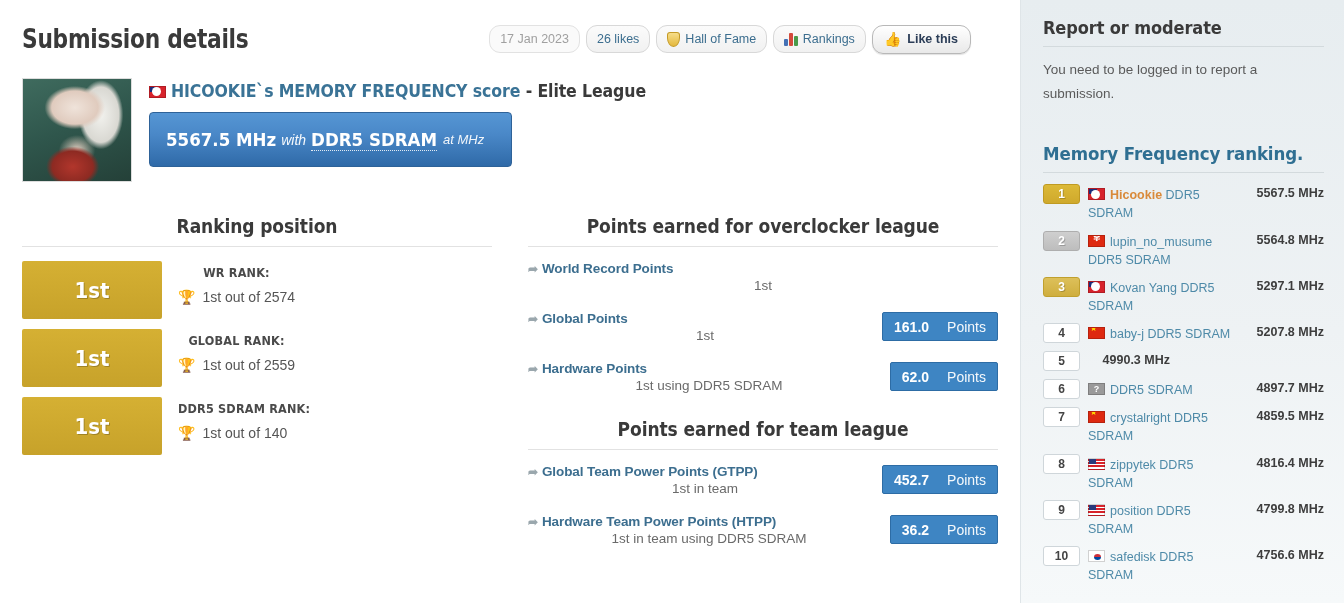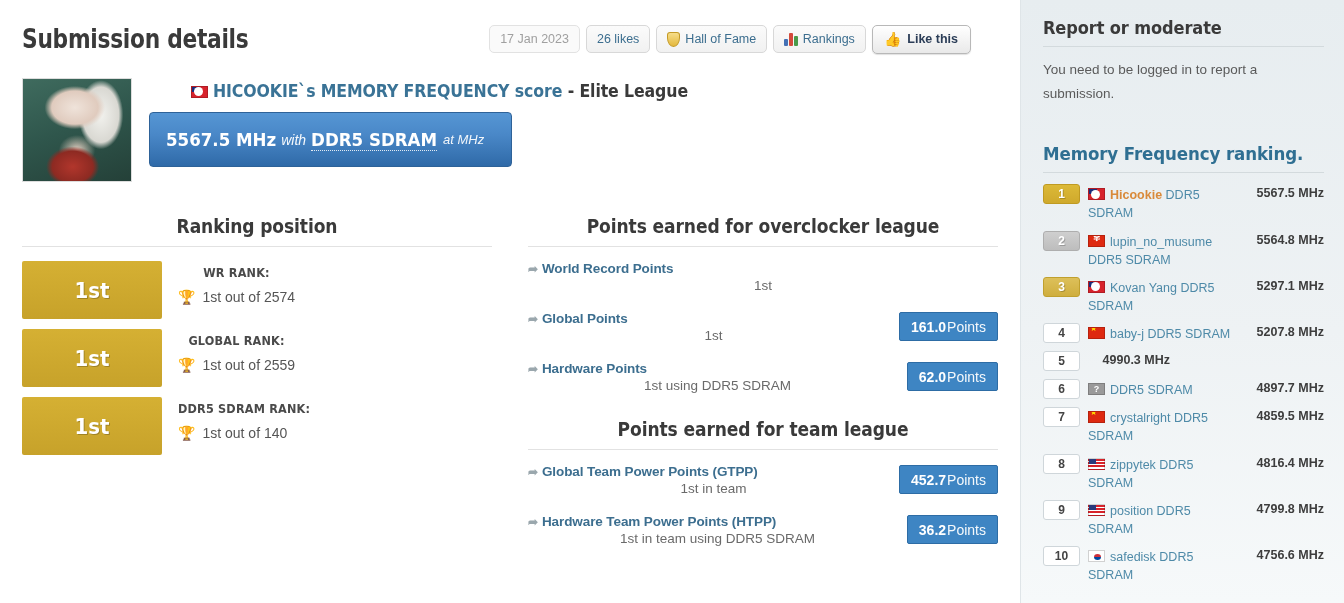--- a/index.html
+++ b/index.html
@@ -54,21 +54,21 @@
     padding-right: 29px;
   }
   .hbtn {
     display: inline-flex;
     align-items: center;
     gap: 5px;
     height: 28px;
     padding: 0 10px;
     font-size: 12.5px;
     border: 1px solid #d8d8d8;
-    border-radius: 5px;
+    border-radius: 11px;
     background: linear-gradient(#fbfbfb, #f1f1f1);
     color: #3c6e8f;
     white-space: nowrap;
     line-height: 1;
   }
   .hbtn.muted { color: #a0a0a0; border-color: #e2e2e2; background: #fafafa; }
   .hbtn.strong {
     border: 1px solid #b8b8b8;
     background: linear-gradient(#ffffff, #e9e9e9);
     color: #2b3d57;
@@ -109,21 +109,20 @@
       linear-gradient(160deg, #3f6b5e 0%, #2f564c 48%, #244038 100%);
     flex: none;
   }
   .sub-right { padding-top: 3px; }
   .sub-line {
     font-size: 17.5px;
     font-weight: bold;
     white-space: nowrap;
     font-family: "DejaVu Sans Condensed", "Liberation Sans Narrow", "Liberation Sans", sans-serif;
     letter-spacing: -0.1px;
-    margin-left: 42px;
   }
   .sub-line .who { color: #3a7396; }
   .sub-line .league { color: #3a3a3a; }
   .flag {
     display: inline-block;
     width: 17px; height: 12px;
     vertical-align: -1px;
     margin-right: 5px;
     border: 1px solid rgba(0,0,0,.18);
     position: relative;
@@ -265,21 +264,21 @@
   .pt-sub { font-size: 13.5px; color: #6a6a6a; margin-top: 2px; }
   .pt-badge {
     flex: none;
     height: 29px;
     padding: 11px 11px;
     background: #3e85c3;
     border: 1px solid #2d6ca5;
     border-radius: 2px;
     color: #fff;
     font-size: 14px;
-    display: flex; align-items: center; gap: 1px;
+    display: flex; align-items: center; gap: 18px;
     white-space: nowrap;
     margin-top: 1px;
   }
   .pt-badge b { font-weight: bold; }
   .pt-badge span { font-weight: normal; opacity: .95; }
 
   .gap-section { margin-top: 19px; }
 
   
   .side-col {

